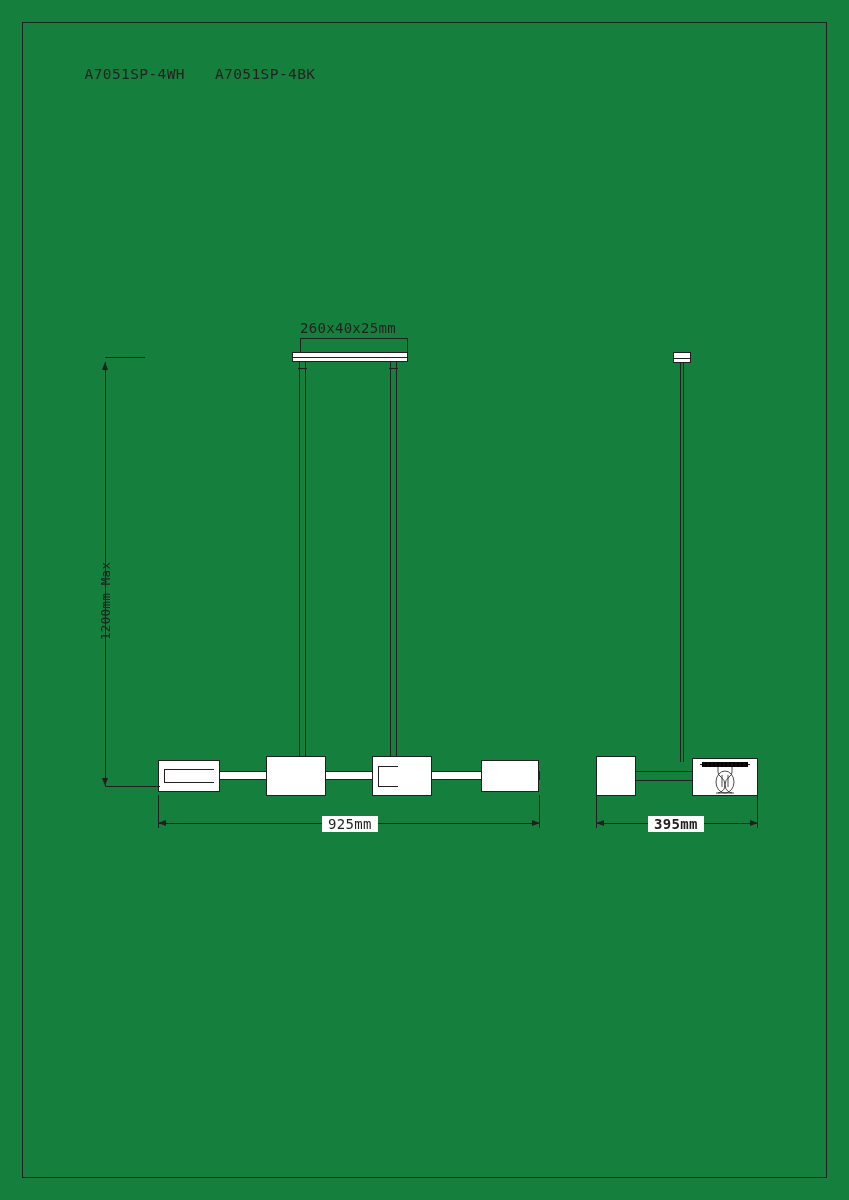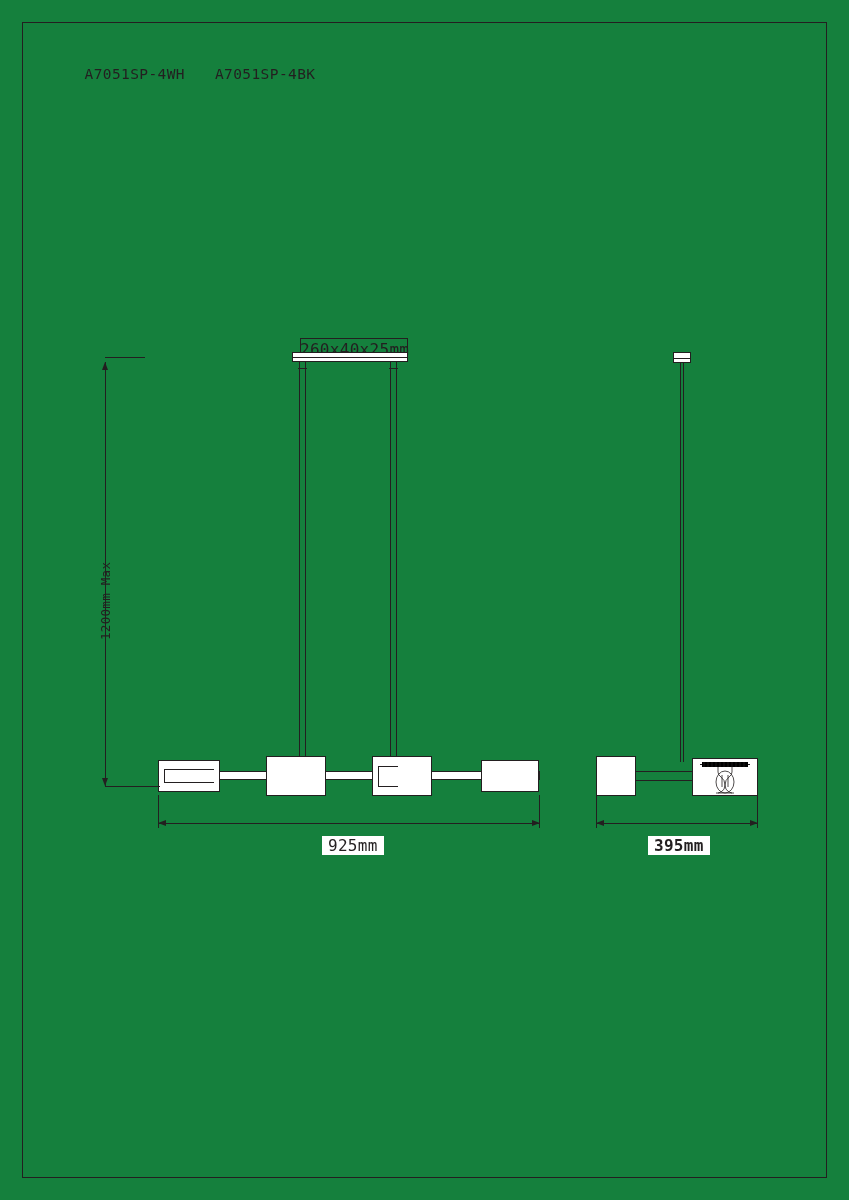--- a/index.html
+++ b/index.html
@@ -49,25 +49,24 @@
 
   .rect {
     position: absolute;
     border: 1px solid #231f20;
     box-sizing: border-box;
     background: #ffffff;
   }
 
   .lbl {
     position: absolute;
-    font-size: 16px;
+    font-size: 14px;
     color: #231f20;
     white-space: nowrap;
     letter-spacing: 0.3px;
-    margin-top: 20px;
   }
   .lbl-v {
     position: absolute;
     font-size: 12.5px;
     color: #231f20;
     white-space: nowrap;
     letter-spacing: 0.3px;
     transform-origin: 0 0;
     transform: rotate(-90deg);
   }

